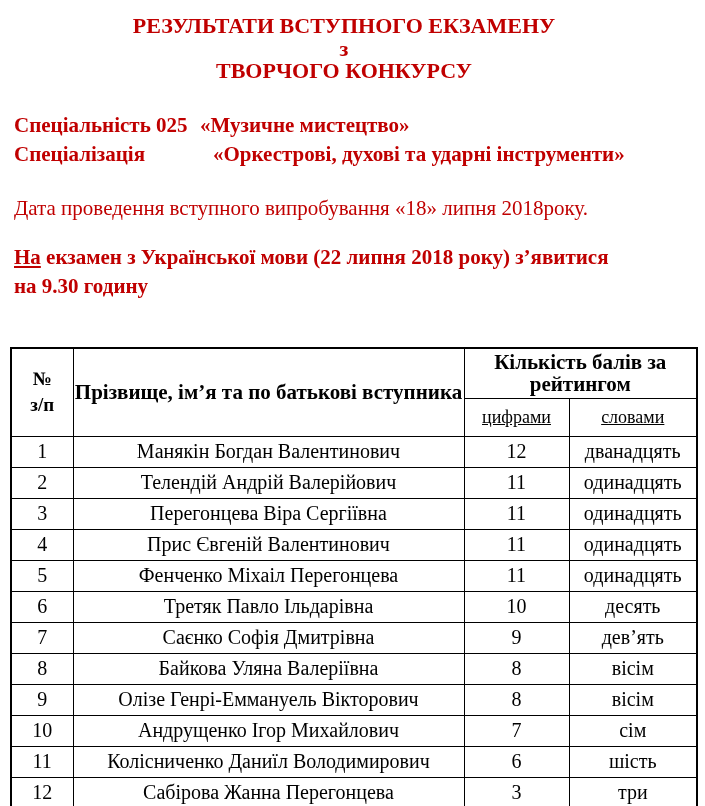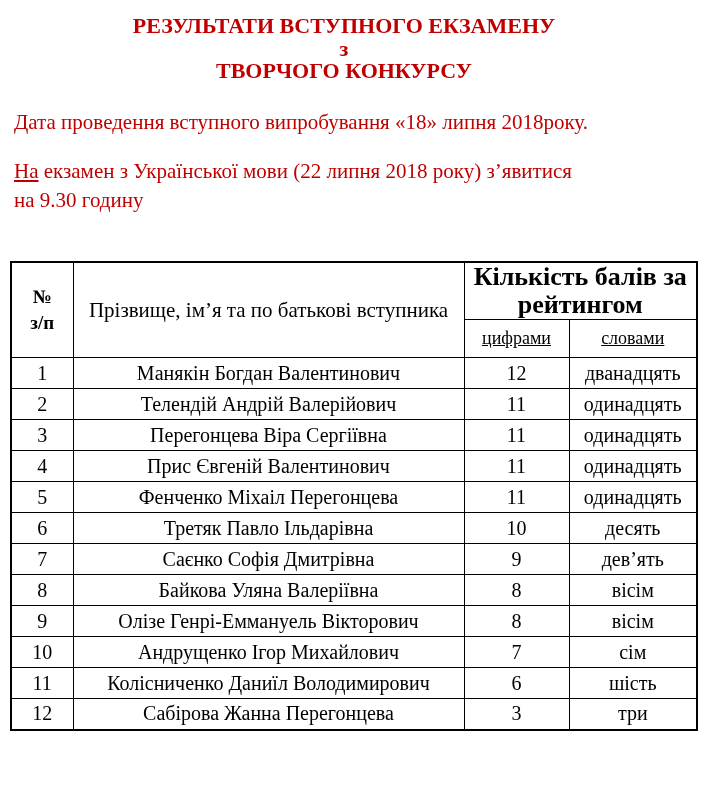--- a/index.html
+++ b/index.html
@@ -21,58 +21,68 @@
   .title-line2 { font-size: 22px; line-height: 21px; }
 
   .spec-block { margin: 28px 0 0 14px; color: #C00000; font-weight: bold; font-size: 21px; }
   .spec-line { display: flex; line-height: 29px; }
   .spec-label-1 { width: 186px; flex: 0 0 auto; }
   .spec-label-2 { width: 199px; flex: 0 0 auto; }
 
   .date-line { margin: 25px 0 0 14px; color: #C00000; font-size: 21px; line-height: 29px; }
   .date-bold { font-weight: normal; }
 
-  .note-block { margin: 20px 0 0 14px; color: #C00000; font-size: 21px; font-weight: normal; line-height: 29px; }
+  .note-block { margin: 20px 0 0 14px; color: #C00000; font-size: 21px; font-weight: bold; line-height: 29px; }
   .note-underline { text-decoration: underline; }
 
   
   table.results {
     border-collapse: collapse;
     table-layout: fixed;
     width: 686px;
     margin: 46px 0 0 10px;
     border: 2px solid #000;
   }
   table.results th, table.results td {
     border: 1px solid #000;
     padding: 0;
     vertical-align: middle;
     text-align: center;
     overflow: hidden;
   }
   th.h-num { font-size: 19px; font-weight: bold; line-height: 26px; }
-  th.h-name { font-size: 21px; font-weight: normal; line-height: 28px; padding: 0 20px; }
-  th.h-score { font-size: 26px; font-weight: bold; line-height: 28px; height: 50px; }
+  th.h-name { font-size: 21px; font-weight: bold; line-height: 28px; padding: 0 20px; }
+  th.h-score { font-size: 21px; font-weight: bold; line-height: 22px; height: 50px; }
   th.h-sub { font-size: 18px; font-weight: normal; height: 38px; text-decoration: underline; }
   td.cell-n { font-size: 20px; height: 31px; }
   td.cell-name { font-size: 20px; text-align: left; padding-left: 8px; }
   td.cell-digits { font-size: 20px; }
   td.cell-words { font-size: 20px; }
 </style>
 </head>
 <body>
 
 <div class="doc">
 
   <div class="title-wrap">
     <div class="title-line1">РЕЗУЛЬТАТИ ВСТУПНОГО ЕКЗАМЕНУ</div>
     <div class="title-line2">з</div>
     <div class="title-line3">ТВОРЧОГО КОНКУРСУ</div>
   </div>
 
+  <div class="spec-block">
+    <div class="spec-line">
+      <span class="spec-label-1">Спеціальність 025</span>
+      <span>«Музичне мистецтво»</span>
+    </div>
+    <div class="spec-line">
+      <span class="spec-label-2">Спеціалізація</span>
+      <span>«Оркестрові, духові та ударні інструменти»</span>
+    </div>
+  </div>
 
   <div class="date-line">
     <span>Дата проведення вступного випробування </span><span class="date-bold">«18» липня 2018року.</span>
   </div>
 
   <div class="note-block">
     <div><span class="note-underline">На</span><span> екзамен з Української мови (22 липня 2018 року) з’явитися</span></div>
     <div>на 9.30 годину</div>
   </div>
 

